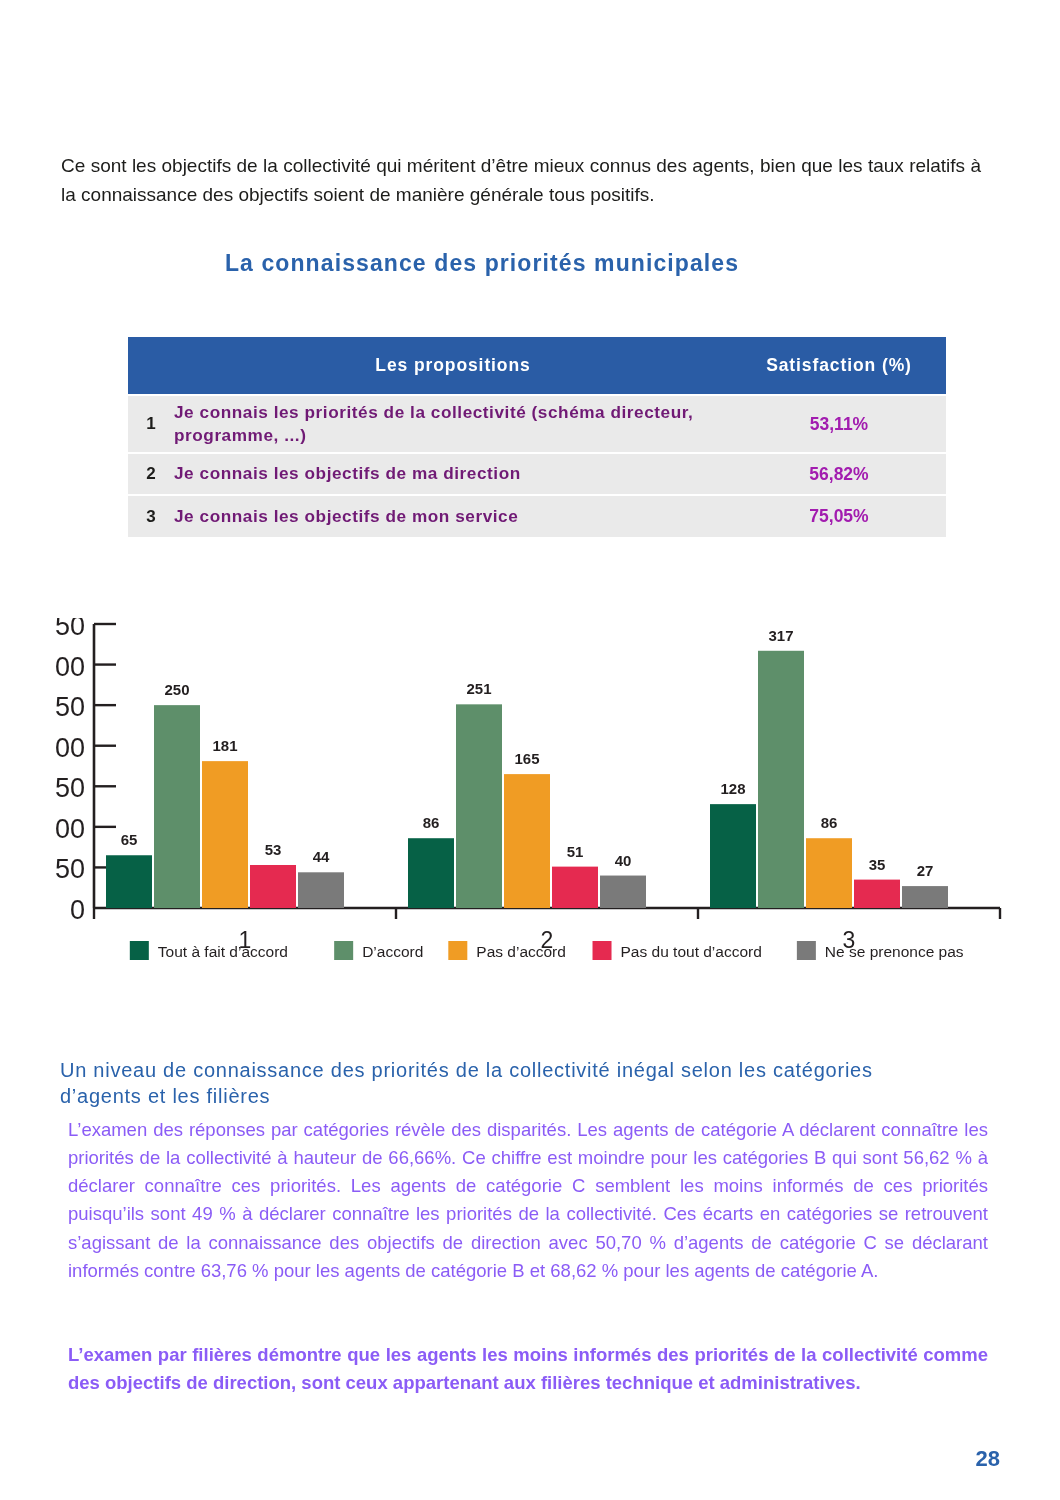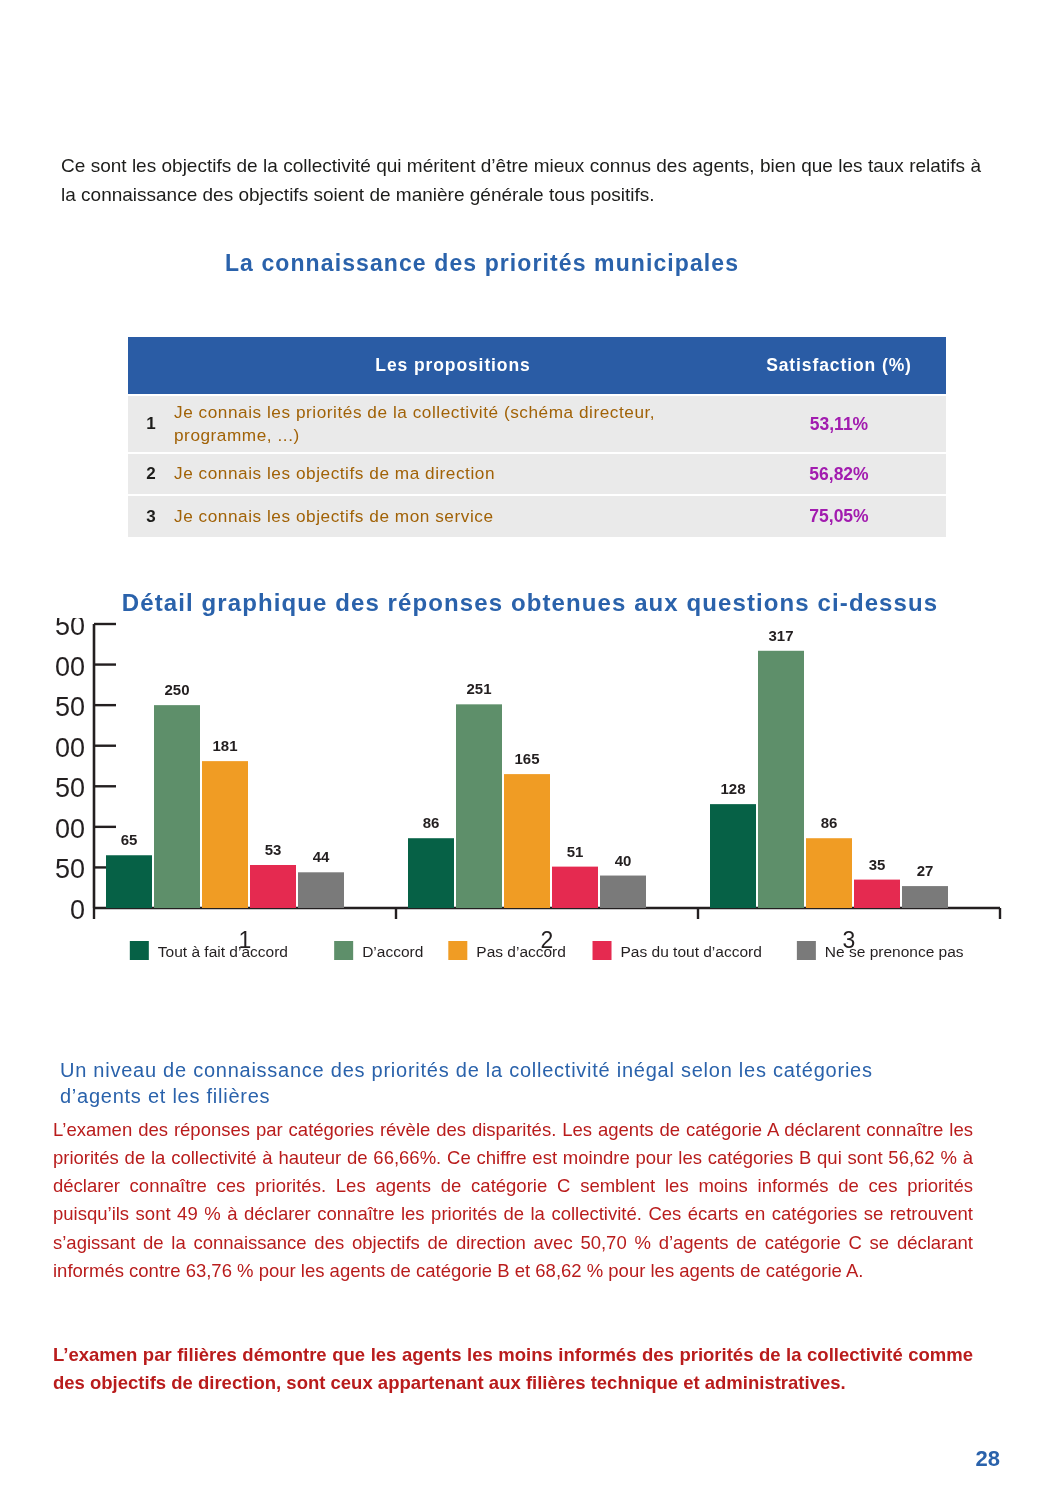--- a/index.html
+++ b/index.html
@@ -84,24 +84,24 @@
     background: #8aa9dc;
     width: 46px;
     text-align: center;
     font-size: 17px;
     font-weight: bold;
     color: #1d1d1b;
   }
   td.c-prop {
     padding: 9px 12px 9px 14px;
     font-size: 17.2px;
-    font-weight: normal;
+    font-weight: bold;
     letter-spacing: 0.55px;
     line-height: 1.35;
-    color: #a16207;
+    color: #701a75;
   }
   td.c-sat {
     width: 214px;
     text-align: center;
     padding-right: 12px;
     font-size: 17.5px;
     font-weight: bold;
     color: #a21caf;
   }
   tr.r1 td { height: 58px; }
@@ -131,24 +131,24 @@
     left: 60px; top: 1040px; width: 890px;
     color: #2a62ab;
     font-size: 20px;
     font-weight: normal;
     letter-spacing: 0.75px;
     line-height: 1.3;
   }
 
   .body-para {
     position: absolute;
-    left: 53px; width: 920px;
+    left: 68px; width: 920px;
     font-size: 18.5px;
     line-height: 1.53;
-    color: #b91c1c;
+    color: #8b5cf6;
     text-align: justify;
     text-justify: inter-word;
   }
   .body-para.p1 { top: 1097px; }
   .body-para.p2 { top: 1322px; font-weight: bold; }
 
   .page-num {
     position: absolute;
     right: 60px; bottom: 28px;
     color: #2a62ab;
@@ -188,21 +188,20 @@
         </tr>
         <tr class="r3">
           <td class="c-num">3</td>
           <td class="c-prop">Je connais les objectifs de mon service</td>
           <td class="c-sat">75,05%</td>
         </tr>
       </tbody>
     </table>
   </div>
 
-  <div class="chart-title">Détail graphique des réponses obtenues aux questions ci-dessus</div>
 
   <div class="chart-area">
     <svg class="chart-svg" id="bar-chart" width="950" height="375">
         <line x1="38" y1="6" x2="38" y2="290" stroke="#231f20" stroke-width="2.6"></line>
         <line x1="38" y1="290" x2="944" y2="290" stroke="#231f20" stroke-width="2.6"></line>
         <text x="29" y="301" text-anchor="end" font-family="&quot;Liberation Sans&quot;, sans-serif" font-size="27" fill="#231f20">0</text>
         <line x1="38" y1="249.42857142857144" x2="60" y2="249.42857142857144" stroke="#231f20" stroke-width="2.4"></line>
         <text x="29" y="260.42857142857144" text-anchor="end" font-family="&quot;Liberation Sans&quot;, sans-serif" font-size="27" fill="#231f20">50</text>
         <line x1="38" y1="208.85714285714286" x2="60" y2="208.85714285714286" stroke="#231f20" stroke-width="2.4"></line>
         <text x="29" y="219.85714285714286" text-anchor="end" font-family="&quot;Liberation Sans&quot;, sans-serif" font-size="27" fill="#231f20">100</text>

